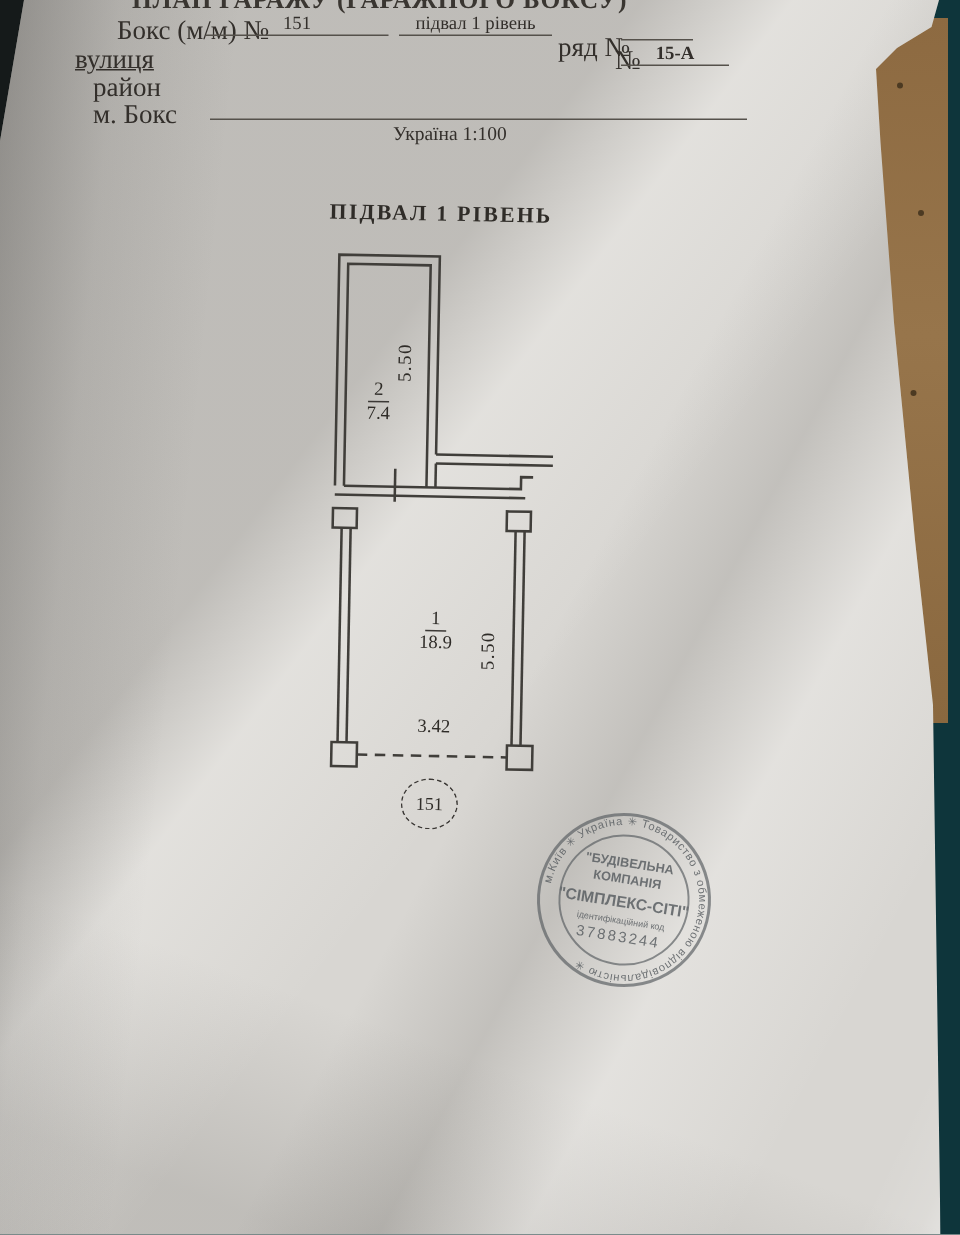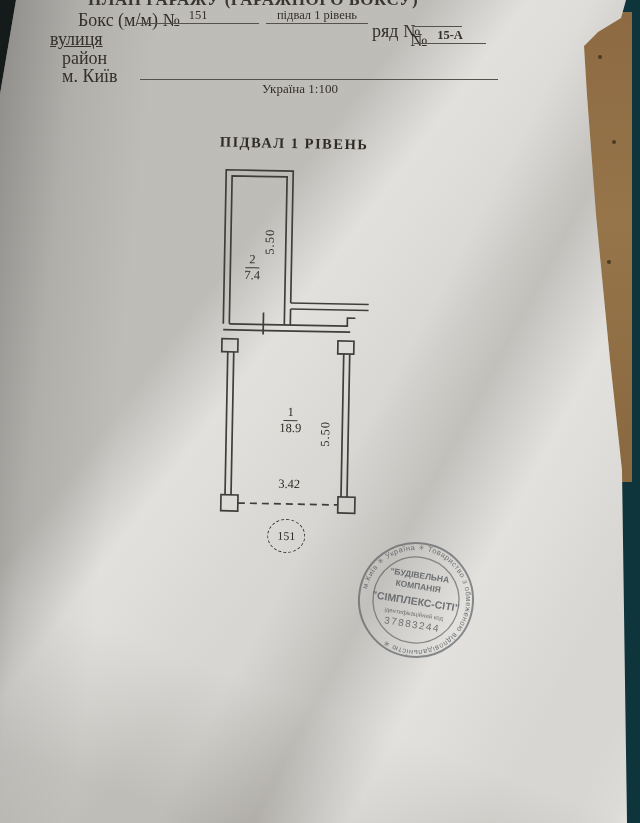--- a/index.html
+++ b/index.html
@@ -82,21 +82,21 @@
     <div class="fline" style="left:266px;top:8px;width:102px;">підвал 1 рівень</div>
     <div class="flabel" style="left:372px;top:21px;">ряд №</div>
     <div class="fline" style="left:414px;top:11px;width:48px;"></div>
 
     <div class="flabel u" style="left:50px;top:29px;">вулиця</div>
     <div class="flabel" style="left:410px;top:30px;">№</div>
     <div class="fline" style="left:414px;top:28px;width:72px;font-weight:bold;">15-А</div>
 
     <div class="flabel" style="left:62px;top:48px;">район</div>
 
-    <div class="flabel" style="left:62px;top:66px;">м. Київ</div>
+    <div class="flabel" style="left:62px;top:66px;">м. Бокс</div>
     <div class="fline" style="left:140px;top:64px;width:358px;"></div>
 
     <div class="scale-label">Україна 1:100</div>
 
     <div class="plan">
       <div class="plan-title">ПІДВАЛ 1 РІВЕНЬ</div>
 
       <svg width="200" height="410" viewBox="0 0 200 410">
         <g stroke="#403e3a" stroke-width="1.7" fill="none">
 

